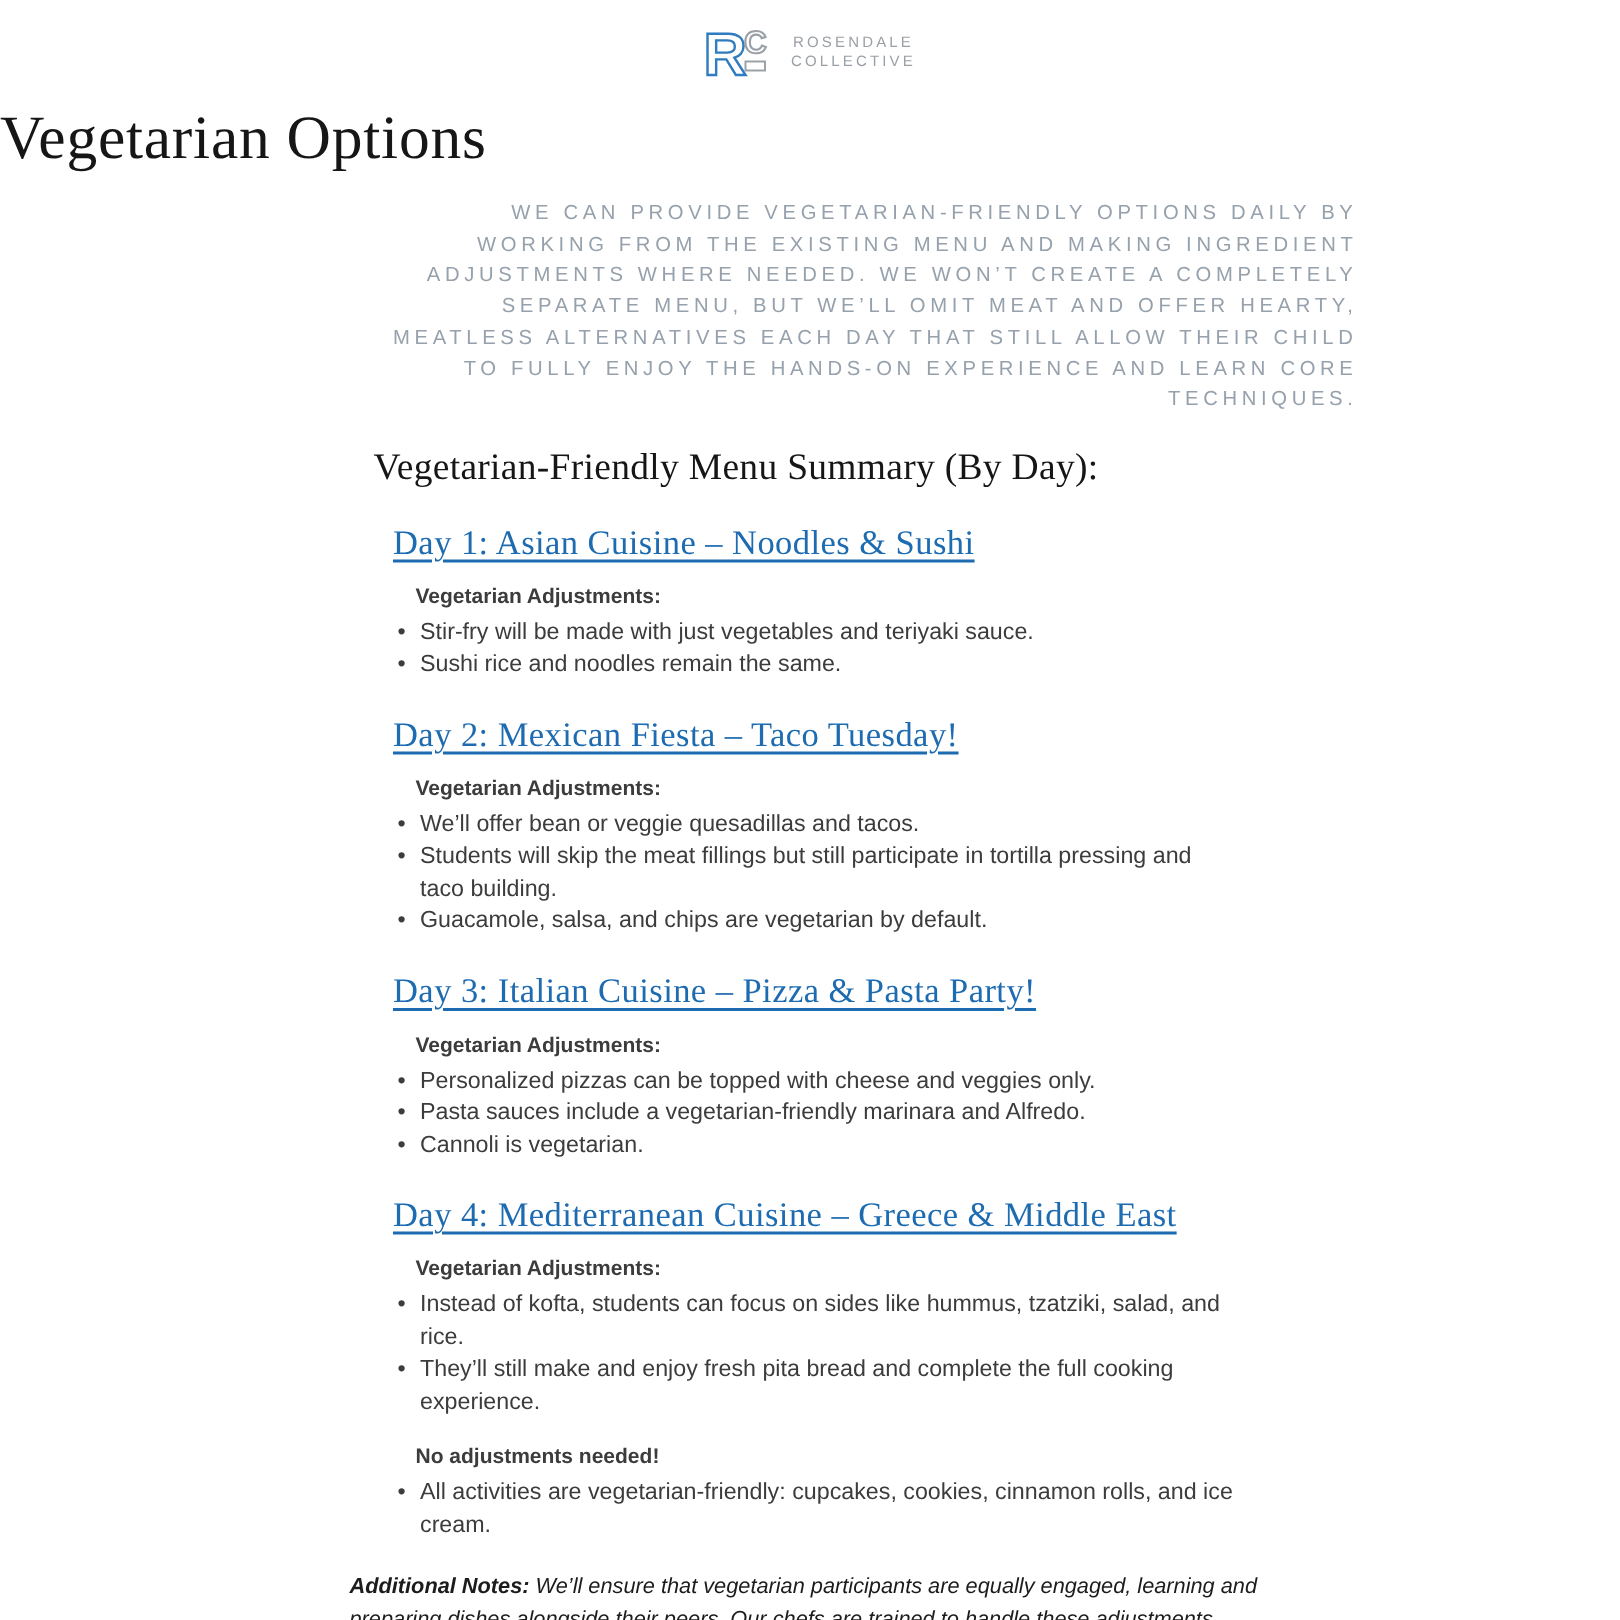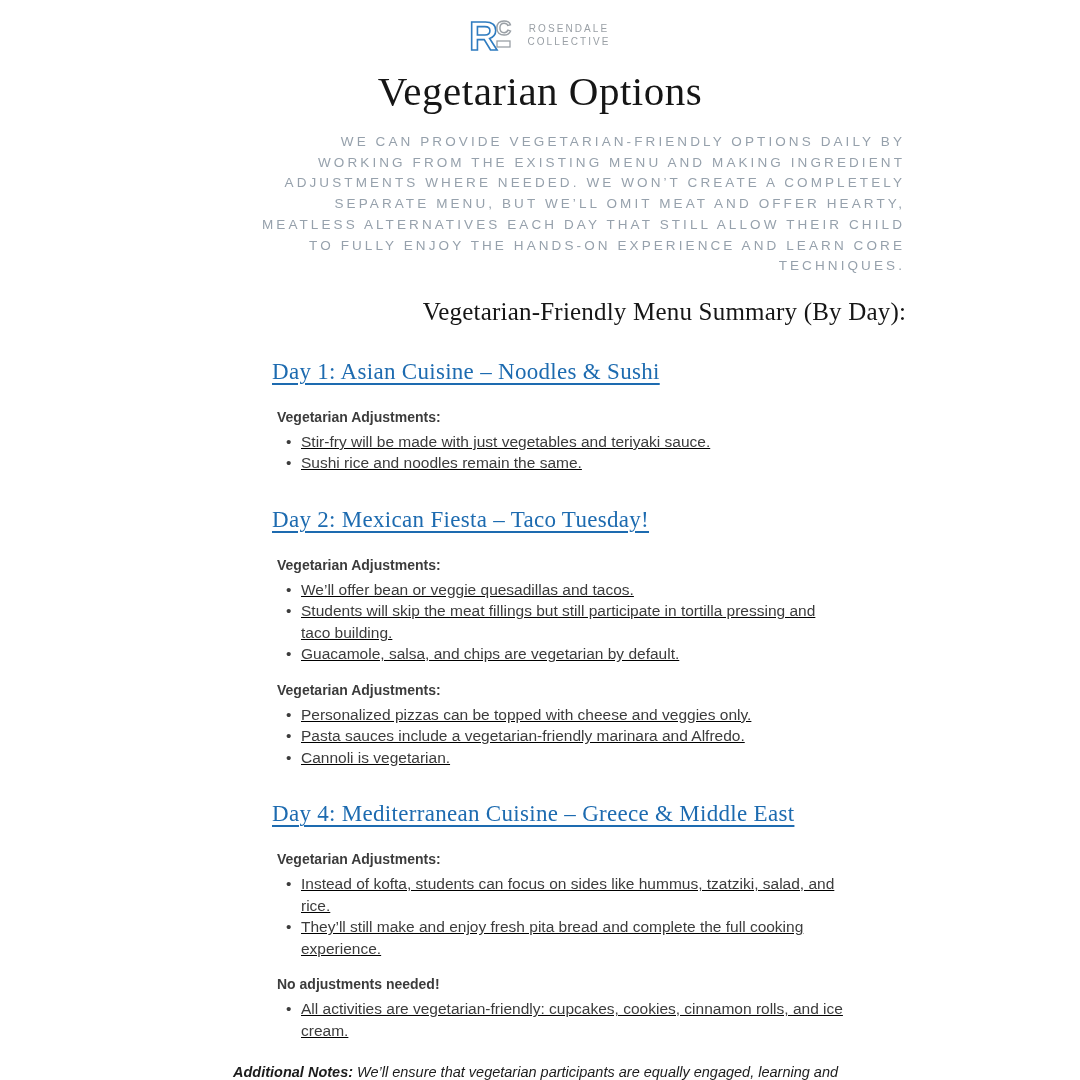--- a/index.html
+++ b/index.html
@@ -32,21 +32,20 @@
     font-size:10px;
     letter-spacing:2.1px;
     line-height:13px;
     color:var(--logo-gray);
     font-weight:400;
     text-align:center;
   }
   
   .title{
     margin:10px 0 0 0;
-    text-align:center;
     font-family:"Liberation Serif", serif;
     font-weight:400;
     font-size:41px;
     letter-spacing:0.5px;
     color:var(--ink);
   }
   
   .intro{
     margin:17px 0 0 249px;
     width:656px;
@@ -57,48 +56,46 @@
     text-align:right;
   }
   
   .summary-heading{
     margin:21px 0 0 249px;
     font-family:"Liberation Serif", serif;
     font-weight:400;
     font-size:25px;
     letter-spacing:0.2px;
     color:var(--ink);
-    text-align:center;
   }
   
   .day{margin:17px 0 0 256px;}
   .day-heading{
     display:inline-block;
-    margin:16px;
+    margin:6px;
     font-family:"Liberation Serif", serif;
     font-weight:400;
     font-size:23px;
     letter-spacing:0.3px;
     color:var(--heading-blue);
     text-decoration:underline;
     text-decoration-thickness:1.5px;
     text-underline-offset:4px;
   }
   .day-sub{
     margin:8px 0 0 21px;
     font-size:14px;
     color:var(--body-ink);
     font-weight:bold;
   }
   .day ul{
-    margin:6px 0 0 45px;
+    margin:6px 0 0 24px;
     padding:0;
     list-style:none;
     width:545px;
-    text-decoration:underline;
   }
   .day li{
     position:relative;
     font-size:15.5px;
     line-height:21.5px;
     color:var(--body-ink);
   }
   .day li::before{
     content:"\2022";
     position:absolute;
@@ -153,20 +150,21 @@
     <h3 class="day-heading">Day 2: Mexican Fiesta – Taco Tuesday!</h3>
     <p class="day-sub">Vegetarian Adjustments:</p>
     <ul>
       <li>We’ll offer bean or veggie quesadillas and tacos.</li>
       <li>Students will skip the meat fillings but still participate in tortilla pressing and taco building.</li>
       <li>Guacamole, salsa, and chips are vegetarian by default.</li>
     </ul>
   </section>
 
   <section class="day">
+    <h3 class="day-heading">Day 3: Italian Cuisine – Pizza &amp; Pasta Party!</h3>
     <p class="day-sub">Vegetarian Adjustments:</p>
     <ul>
       <li>Personalized pizzas can be topped with cheese and veggies only.</li>
       <li>Pasta sauces include a vegetarian-friendly marinara and Alfredo.</li>
       <li>Cannoli is vegetarian.</li>
     </ul>
   </section>
 
   <section class="day">
     <h3 class="day-heading">Day 4: Mediterranean Cuisine – Greece &amp; Middle East</h3>

